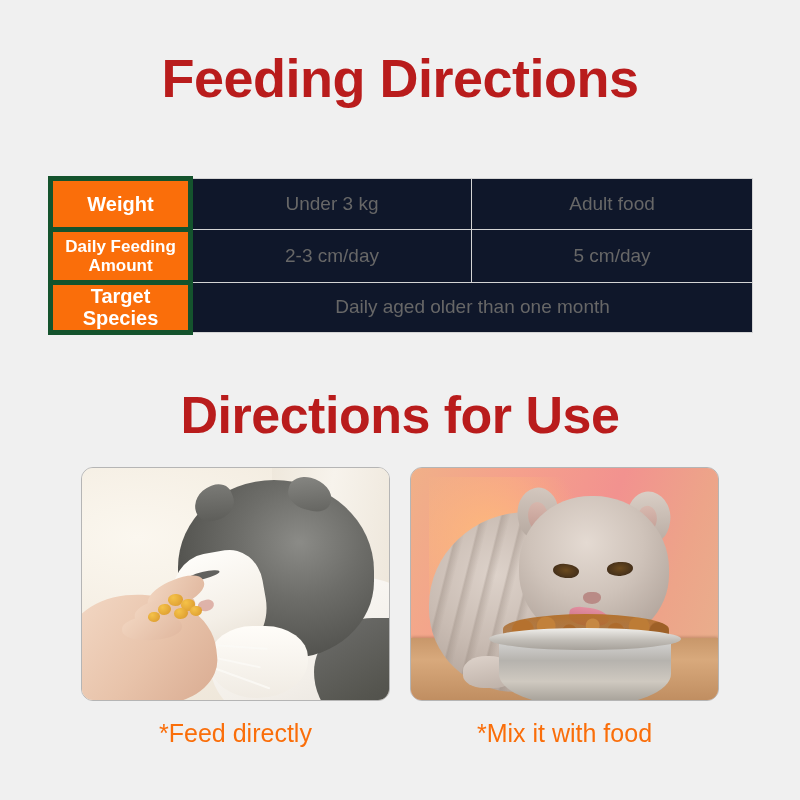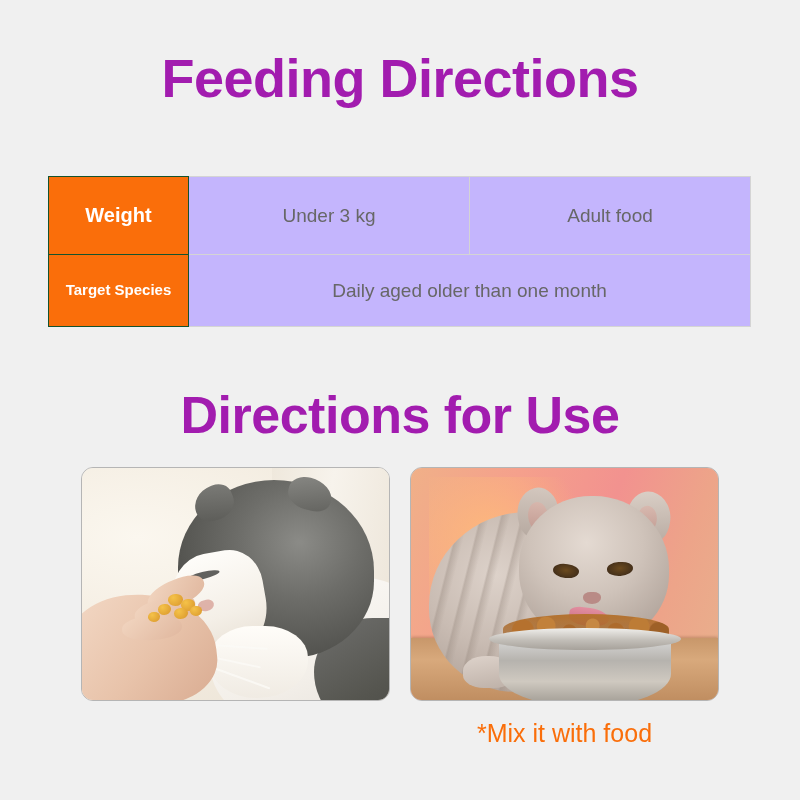--- a/index.html
+++ b/index.html
@@ -23,21 +23,21 @@
     height: 800px;
     background: #f0f0f0;
   }
 
   
   .heading {
     position: absolute;
     left: 0;
     width: 800px;
     text-align: center;
-    color: #a21caf;
+    color: #b91c1c;
     font-weight: bold;
     letter-spacing: -0.5px;
     white-space: nowrap;
   }
 
   #heading-feeding {
     top: 46px;
     font-size: 54px;
     line-height: 64px;
   }
@@ -54,40 +54,40 @@
     left: 48px;
     top: 176px;
     width: 702px;
     height: 151px;
     border-collapse: collapse;
     table-layout: fixed;
   }
 
   .feeding-table td {
     border: 1px solid #d4d4d4;
-    background: #c4b5fd;
+    background: #0f172a;
     color: #676767;
     font-size: 19px;
     text-align: center;
     vertical-align: middle;
     padding: 0 6px;
   }
 
   .feeding-table td.label {
     background: #fa6e0a;
-    border: 1px solid #14532d;
+    border: 5px solid #14532d;
     color: #ffffff;
     font-weight: bold;
     line-height: 1.12;
     padding: 0 4px;
   }
 
   .feeding-table td.label.lbl-weight { font-size: 20px; }
   .feeding-table td.label.lbl-daily  { font-size: 17px; }
-  .feeding-table td.label.lbl-target { font-size: 15px; }
+  .feeding-table td.label.lbl-target { font-size: 20px; }
 
   .col-label { width: 140px; }
   .col-a     { width: 281px; }
   .col-b     { width: 281px; }
 
   .row-1 { height: 51px; }
   .row-2 { height: 53px; }
   .row-3 { height: 47px; }
 
   
@@ -326,20 +326,25 @@
     <colgroup>
       <col class="col-label">
         <col class="col-a">
         <col class="col-b">
     </colgroup>
     <tbody>
       <tr class="row-1">
         <td class="label lbl-weight">Weight</td>
         <td>Under 3 kg</td>
         <td>Adult food</td>
+      </tr>
+      <tr class="row-2">
+        <td class="label lbl-daily">Daily Feeding Amount</td>
+        <td>2-3 cm/day</td>
+        <td>5 cm/day</td>
       </tr>
       <tr class="row-3">
         <td class="label lbl-target">Target Species</td>
         <td colspan="2">Daily aged older than one month</td>
       </tr>
     </tbody>
   </table>
 
   <h2 class="heading" id="heading-directions">Directions for Use</h2>
 
@@ -387,16 +392,17 @@
       <div class="r-eye r-eye-r"></div>
       <div class="r-nose"></div>
       <div class="r-tongue"></div>
       <div class="r-paw"></div>
       <div class="r-food"></div>
       <div class="r-bowl"></div>
       <div class="r-bowl-rim"></div>
     </div>
   </figure>
 
+  <figcaption class="caption" id="caption-left">*Feed directly</figcaption>
 
   <figcaption class="caption" id="caption-right">*Mix it with food</figcaption>
 
 </div>
 
 </body></html>

